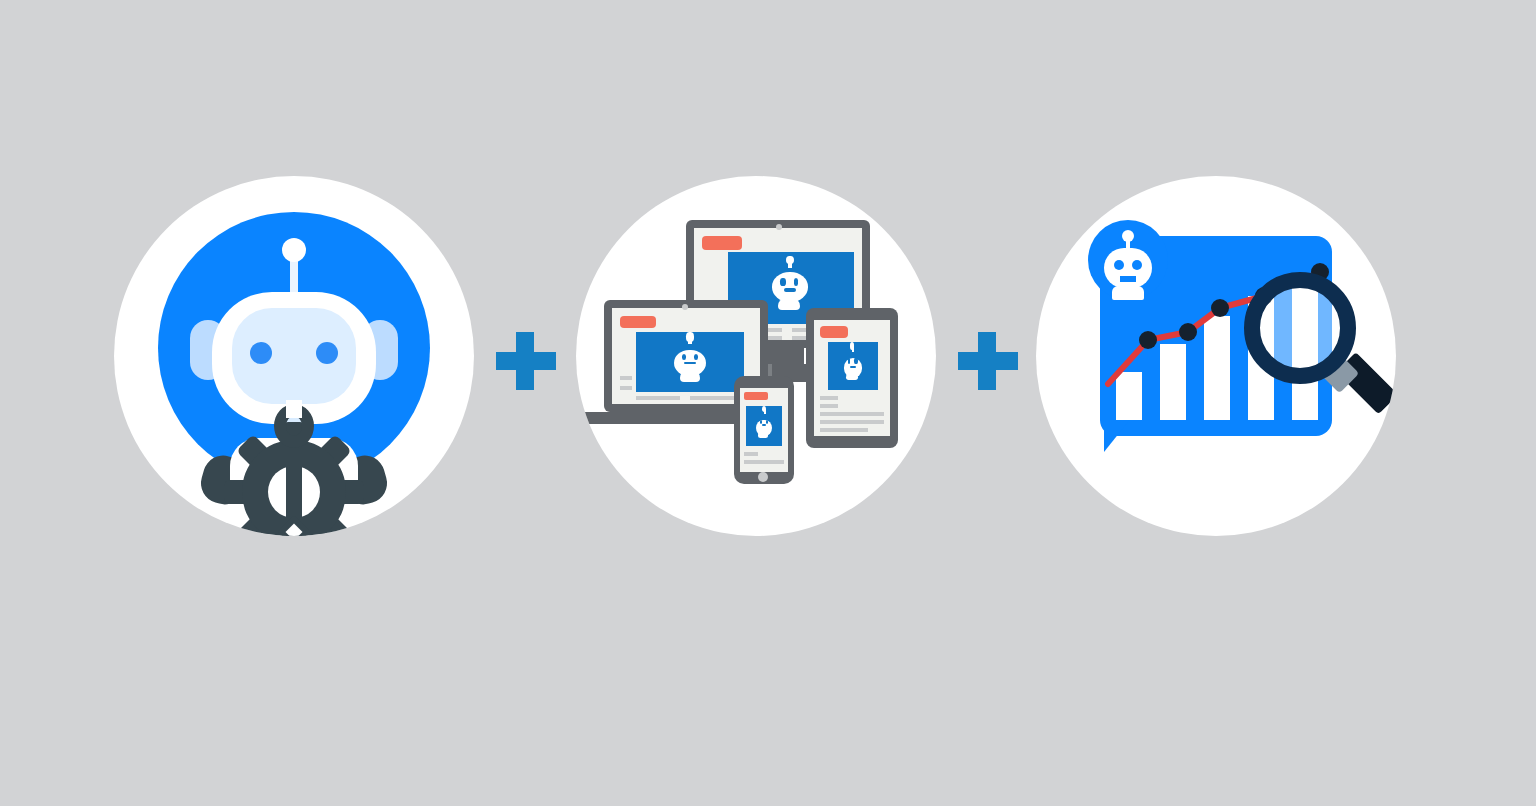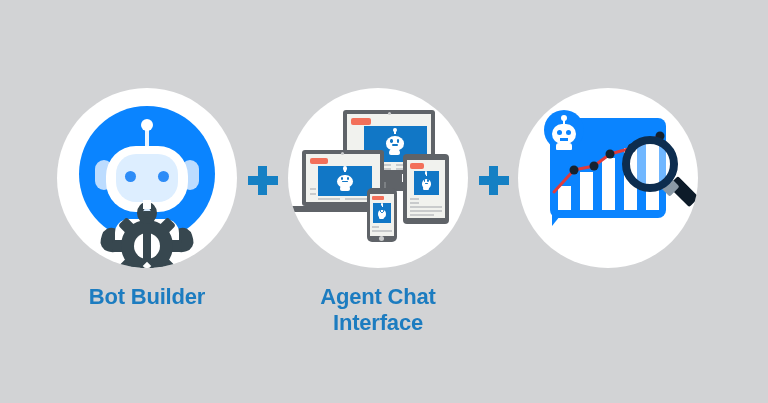--- a/index.html
+++ b/index.html
@@ -446,21 +446,20 @@
         <div class="hole"></div>
       </div>
       <div class="bb-wrench">
         <div class="shaft"></div>
         <div class="jaw"></div>
         <div class="notch"></div>
         <div class="tip"></div>
         <div class="tiphole"></div>
       </div>
     </div>
-    <div class="feature-label">Bot Builder</div>
   </div>
 
   <div class="plus-sep" style="left:248px;">
     <div class="bar-h"></div>
     <div class="bar-v"></div>
   </div>
 
   <div class="feature-group" id="group-chat">
     <div class="circle-badge">
 
@@ -542,22 +541,20 @@
           <div class="mb-eye l"></div>
             <div class="mb-eye r"></div>
             <div class="mb-mouth"></div>
           <div class="mb-body"></div>
         </div>
       </div>
       <div class="dev txt-line ph-l1"></div>
       <div class="dev txt-line ph-l2"></div>
       <div class="dev ph-home"></div>
     </div>
-    <div class="feature-label">Agent Chat
-Interface</div>
   </div>
 
   <div class="plus-sep" style="left:479px;">
     <div class="bar-h"></div>
     <div class="bar-v"></div>
   </div>
 
   <div class="feature-group" id="group-analytics">
     <div class="circle-badge">
       <div class="ba-bubble"></div>

